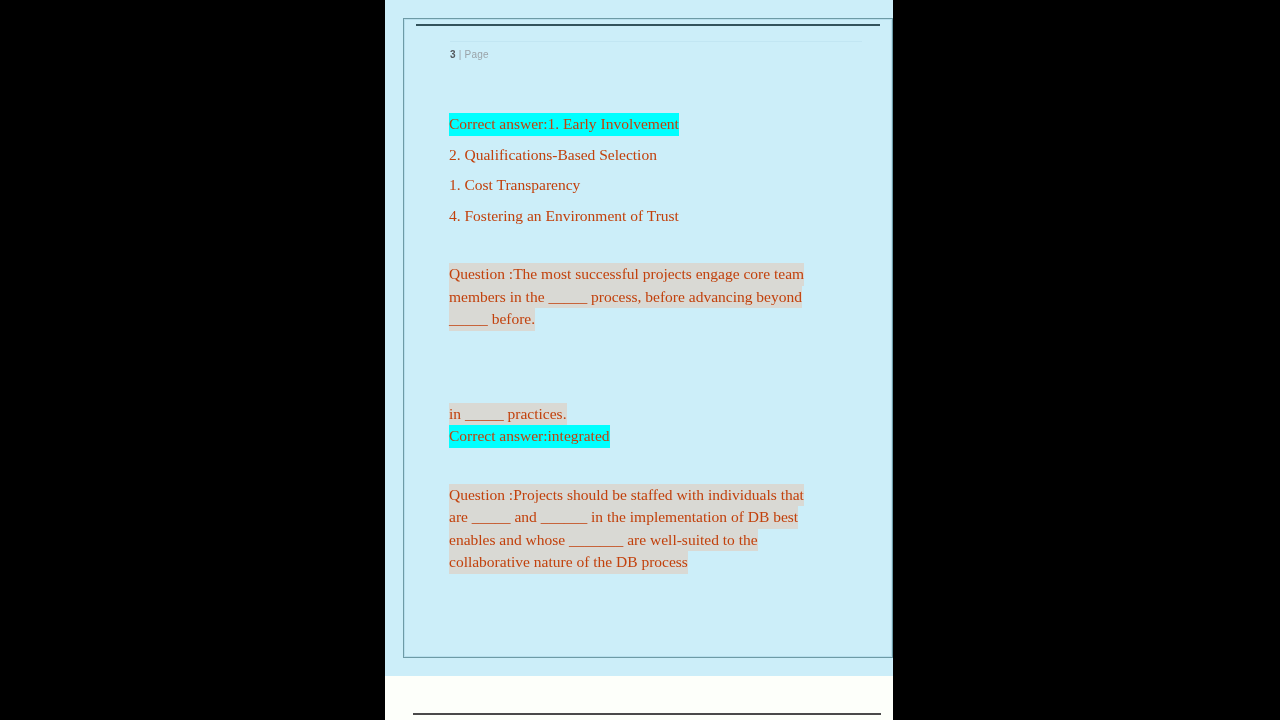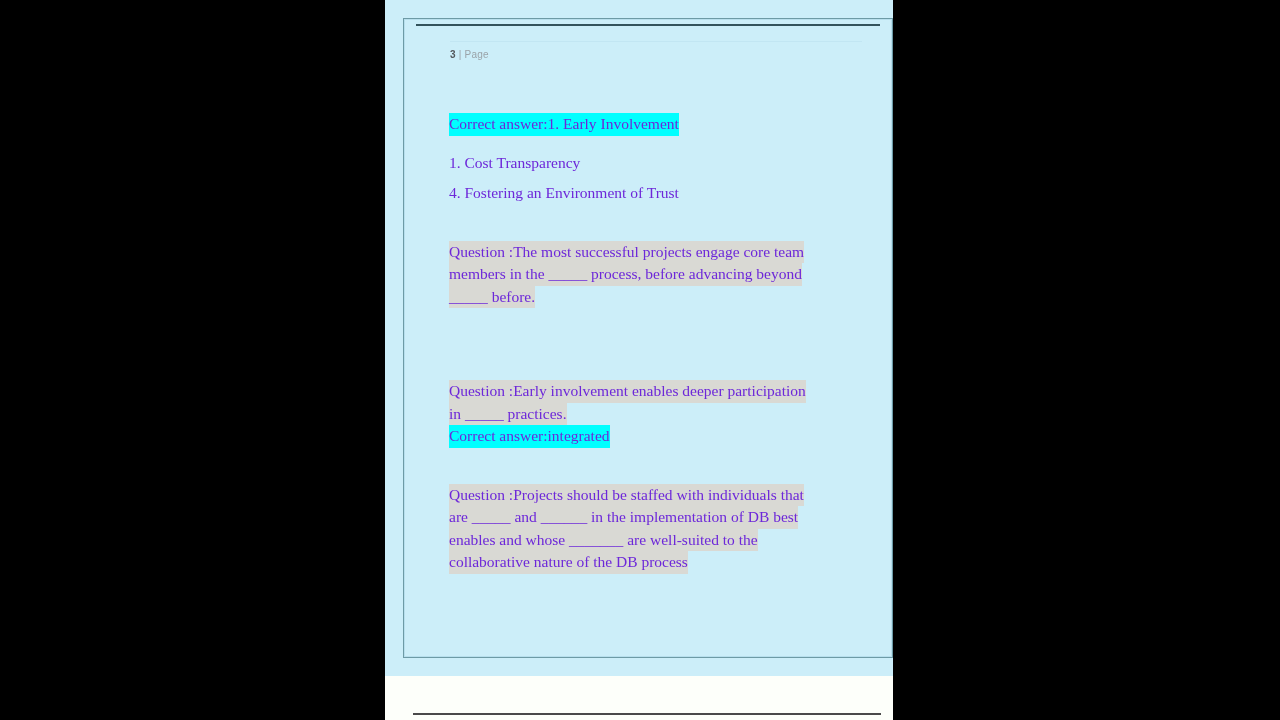--- a/index.html
+++ b/index.html
@@ -93,21 +93,21 @@
   #body-text {
     position: absolute;
     left: 45px;
     top: 94px;
     width: 404px;
   }
 
   .line {
     font-size: 15.5px;
     line-height: 22.5px;
-    color: #6d28d9;
+    color: #c2410c;
     white-space: pre-wrap;
     display: block;
     width: max-content;
     max-width: 404px;
   }
 
   .para { margin: 0; }
 
   
   .hl-cyan  { background: #00ffff; }
@@ -163,20 +163,23 @@
       </div>
 
       <div id="body-text">
 
         <div class="para">
           <span class="line hl-cyan">Correct answer:1. Early Involvement</span>
         </div>
 
         <div class="gap-sm"></div>
 
+        <div class="para">
+          <span class="line hl-none">2. Qualifications-Based Selection</span>
+        </div>
 
         <div class="gap-sm"></div>
 
         <div class="para">
           <span class="line hl-none">1. Cost Transparency</span>
         </div>
 
         <div class="gap-sm"></div>
 
         <div class="para">
@@ -191,21 +194,20 @@
           <span class="line hl-gray">_____ before.</span>
         </div>
 
 
         <div class="gap-lg"></div>
 
 
         <div class="gap-lg"></div>
 
         <div class="para">
-          <span class="line hl-gray">Question :Early involvement enables deeper participation</span>
           <span class="line hl-gray">in _____ practices.</span>
         </div>
 
         <div class="para">
           <span class="line hl-cyan">Correct answer:integrated</span>
         </div>
 
         <div class="gap-lg"></div>
 
         <div class="para">

